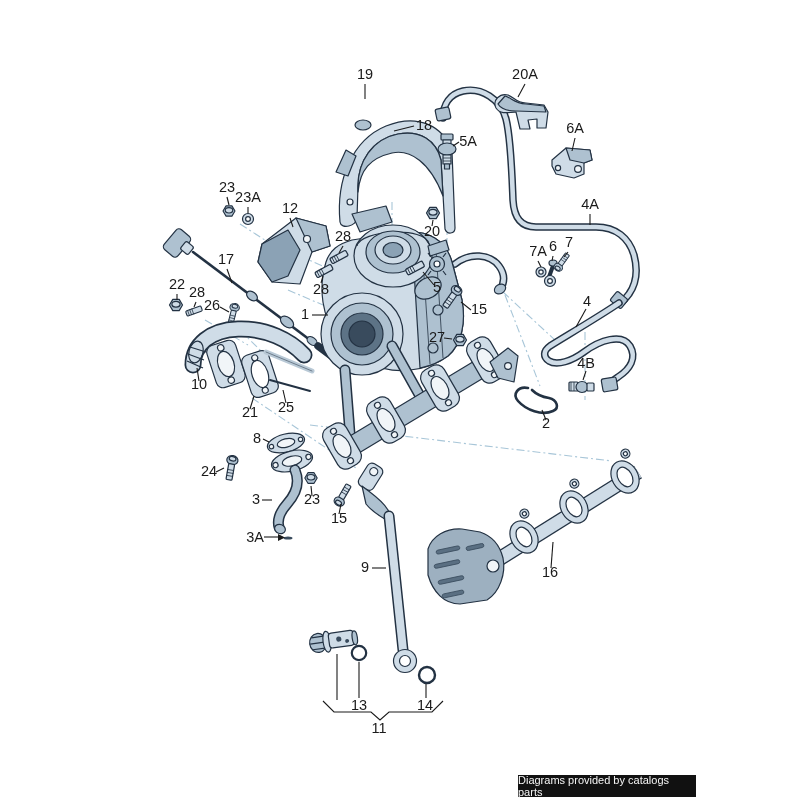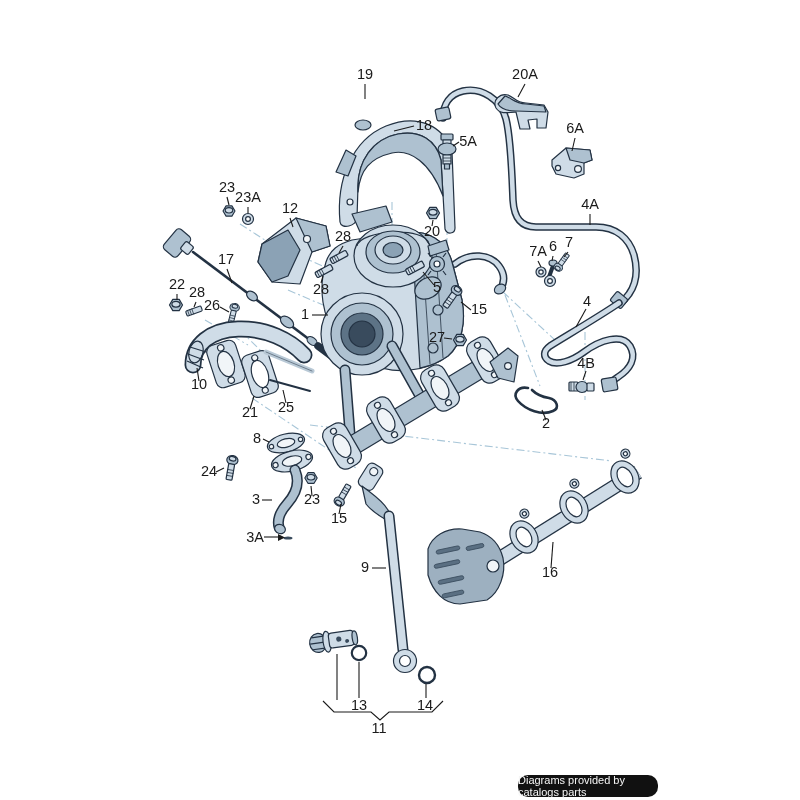--- a/index.html
+++ b/index.html
@@ -18,22 +18,22 @@
   .pi{stroke:var(--part-fill);stroke-width:4.6;fill:none;stroke-linecap:round;stroke-linejoin:round;}
   .po2{stroke:var(--outline);stroke-width:17;fill:none;stroke-linecap:round;stroke-linejoin:round;}
   .pi2{stroke:var(--part-fill);stroke-width:13.5;fill:none;stroke-linecap:round;stroke-linejoin:round;}
   .po3{stroke:var(--outline);stroke-width:11;fill:none;stroke-linecap:round;}
   .pi3{stroke:var(--part-mid);stroke-width:8;fill:none;stroke-linecap:round;}
   .thread{stroke:var(--outline);stroke-width:.8;}
   .wire{stroke:var(--outline);stroke-width:2.6;fill:none;stroke-linecap:round;}
   .lead{stroke:var(--lead);stroke-width:1.1;fill:none;}
   .guide{stroke:var(--guide);stroke-width:1.1;fill:none;stroke-dasharray:8 3 2 3;}
   .lbl{font-family:"Liberation Sans",sans-serif;font-size:14.5px;fill:var(--lead);text-anchor:middle;}
-  .footer-box{position:absolute;left:518px;top:775px;width:140px;height:22px;background:var(--footer-bg);
-              color:var(--footer-text);font-size:11px;display:flex;align-items:center;justify-content:center;border-radius:10px;}
+  .footer-box{position:absolute;left:518px;top:775px;width:178px;height:22px;background:var(--footer-bg);
+              color:var(--footer-text);font-size:11px;display:flex;align-items:center;justify-content:center;}
 </style>
 </head>
 <body>
 
 <div class="stage">
 <svg width="800" height="800" viewBox="0 0 800 800">
   <defs>
     <g id="nut">
       <path class="f-m s" d="M-6.5,0 L-3.2,-5.6 L3.2,-5.6 L6.5,0 L3.2,5.6 L-3.2,5.6 Z"></path>
       <ellipse class="f-l s" cx="0" cy="-0.8" rx="4.1" ry="2.9"></ellipse>

